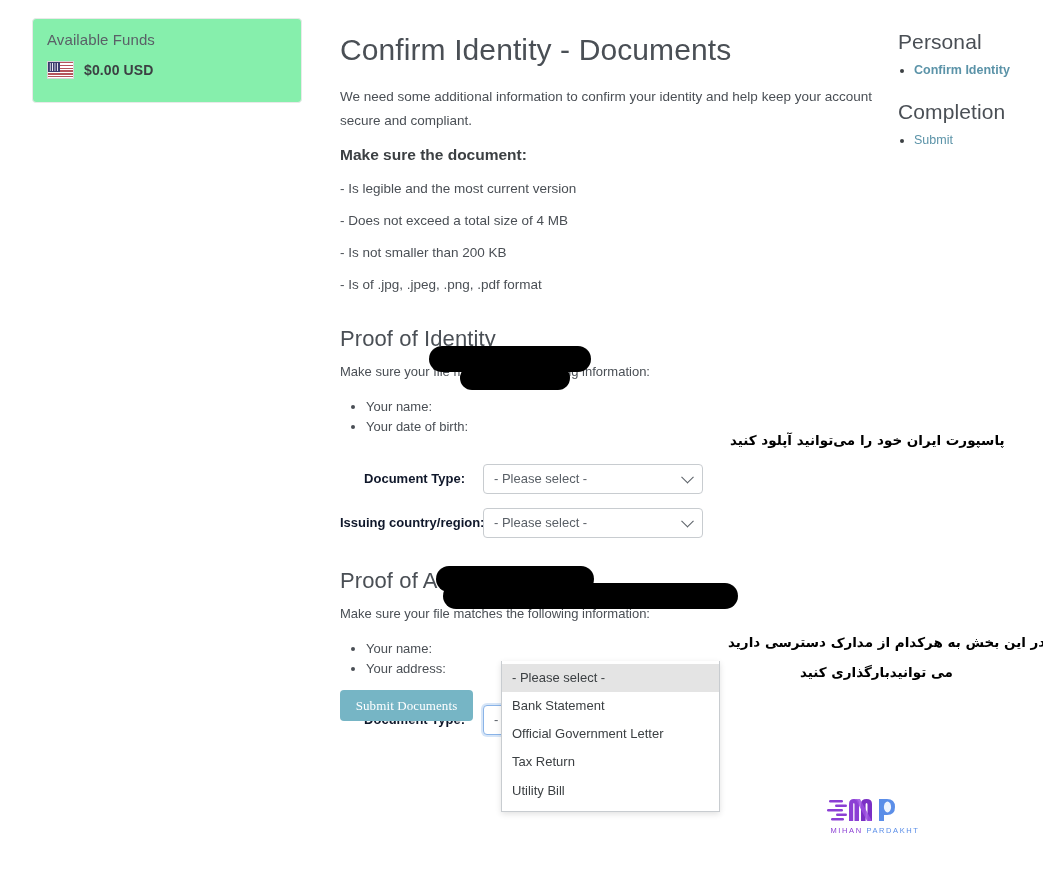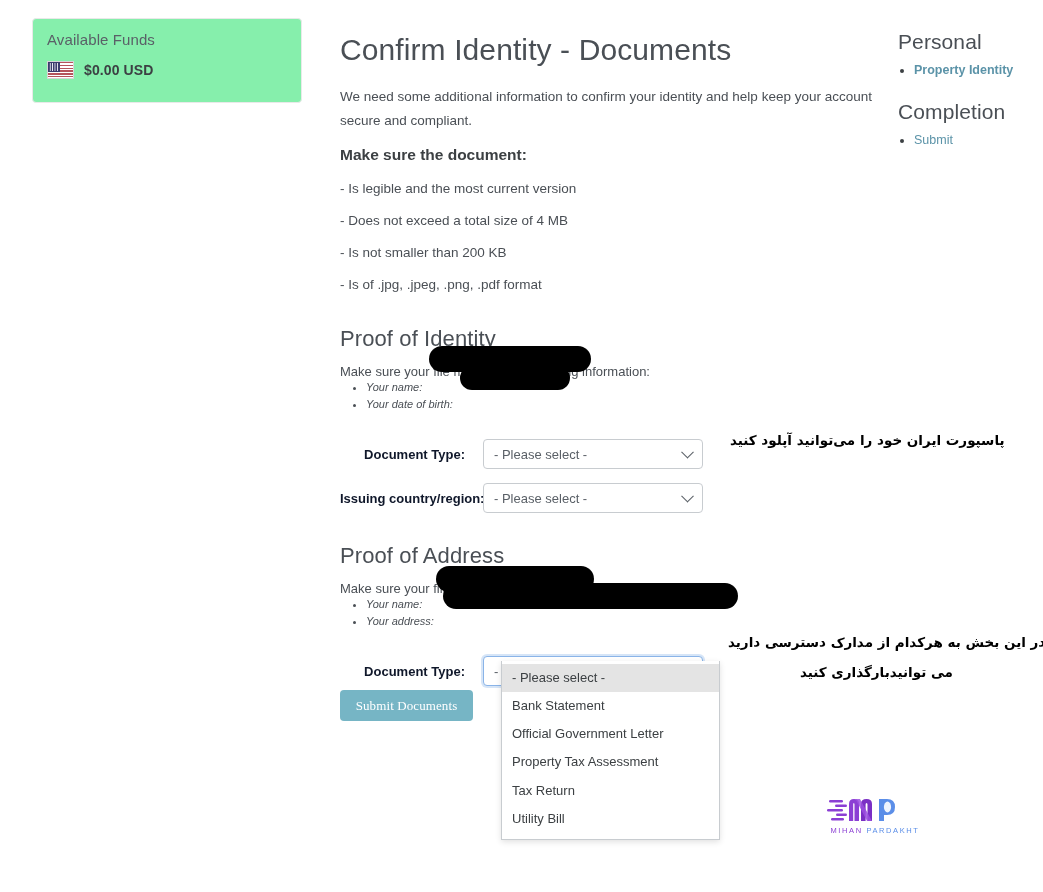--- a/index.html
+++ b/index.html
@@ -85,24 +85,23 @@
   .section-title {
     margin: 34px 0 0 0;
     font-size: 22px; font-weight: 400; color: #4a4f55;
     letter-spacing: .1px;
   }
   .section-sub {
     margin: 12px 0 0 0;
     font-size: 13px; color: #4a4f55;
   }
   .bullets {
-    margin: 0 0 0 0; padding-left: 26px;
-    font-size: 11px; color: #4a4f55; line-height: 1.55;
+    margin: 18px 0 0 0; padding-left: 26px;
+    font-size: 13px; color: #4a4f55; line-height: 1.55;
     list-style: disc;
-    font-style: italic;
   }
   .bullets li { margin: 0; }
 
   
   .redact {
     position: absolute; background: #000000; border-radius: 14px;
   }
 
   
   .form-row {
@@ -275,32 +274,31 @@
 
   <div class="redact" style="left:429px; top:346px; width:162px; height:26px;"></div>
   <div class="redact" style="left:460px; top:366px; width:110px; height:24px;"></div>
   <div class="redact" style="left:436px; top:566px; width:158px; height:26px;"></div>
   <div class="redact" style="left:443px; top:583px; width:295px; height:26px;"></div>
 
   <div class="dropdown">
     <div class="dd-item selected">- Please select -</div>
     <div class="dd-item">Bank Statement</div>
     <div class="dd-item">Official Government Letter</div>
-    <div class="dd-item">Property Tax Assessment</div>
     <div class="dd-item">Tax Return</div>
     <div class="dd-item">Utility Bill</div>
   </div>
 
   <button class="submit-btn">Submit Documents</button>
 
   <div class="rightnav">
     <div class="nav-group-title">Personal</div>
     <ul class="nav-list">
       <li>
-        <a class="nav-link active" href="#">Property Identity</a>
+        <a class="nav-link active" href="#">Confirm Identity</a>
       </li>
     </ul>
     <div class="nav-group-title second">Completion</div>
     <ul class="nav-list">
       <li>
         <a class="nav-link" href="#">Submit</a>
       </li>
     </ul>
   </div>
 

